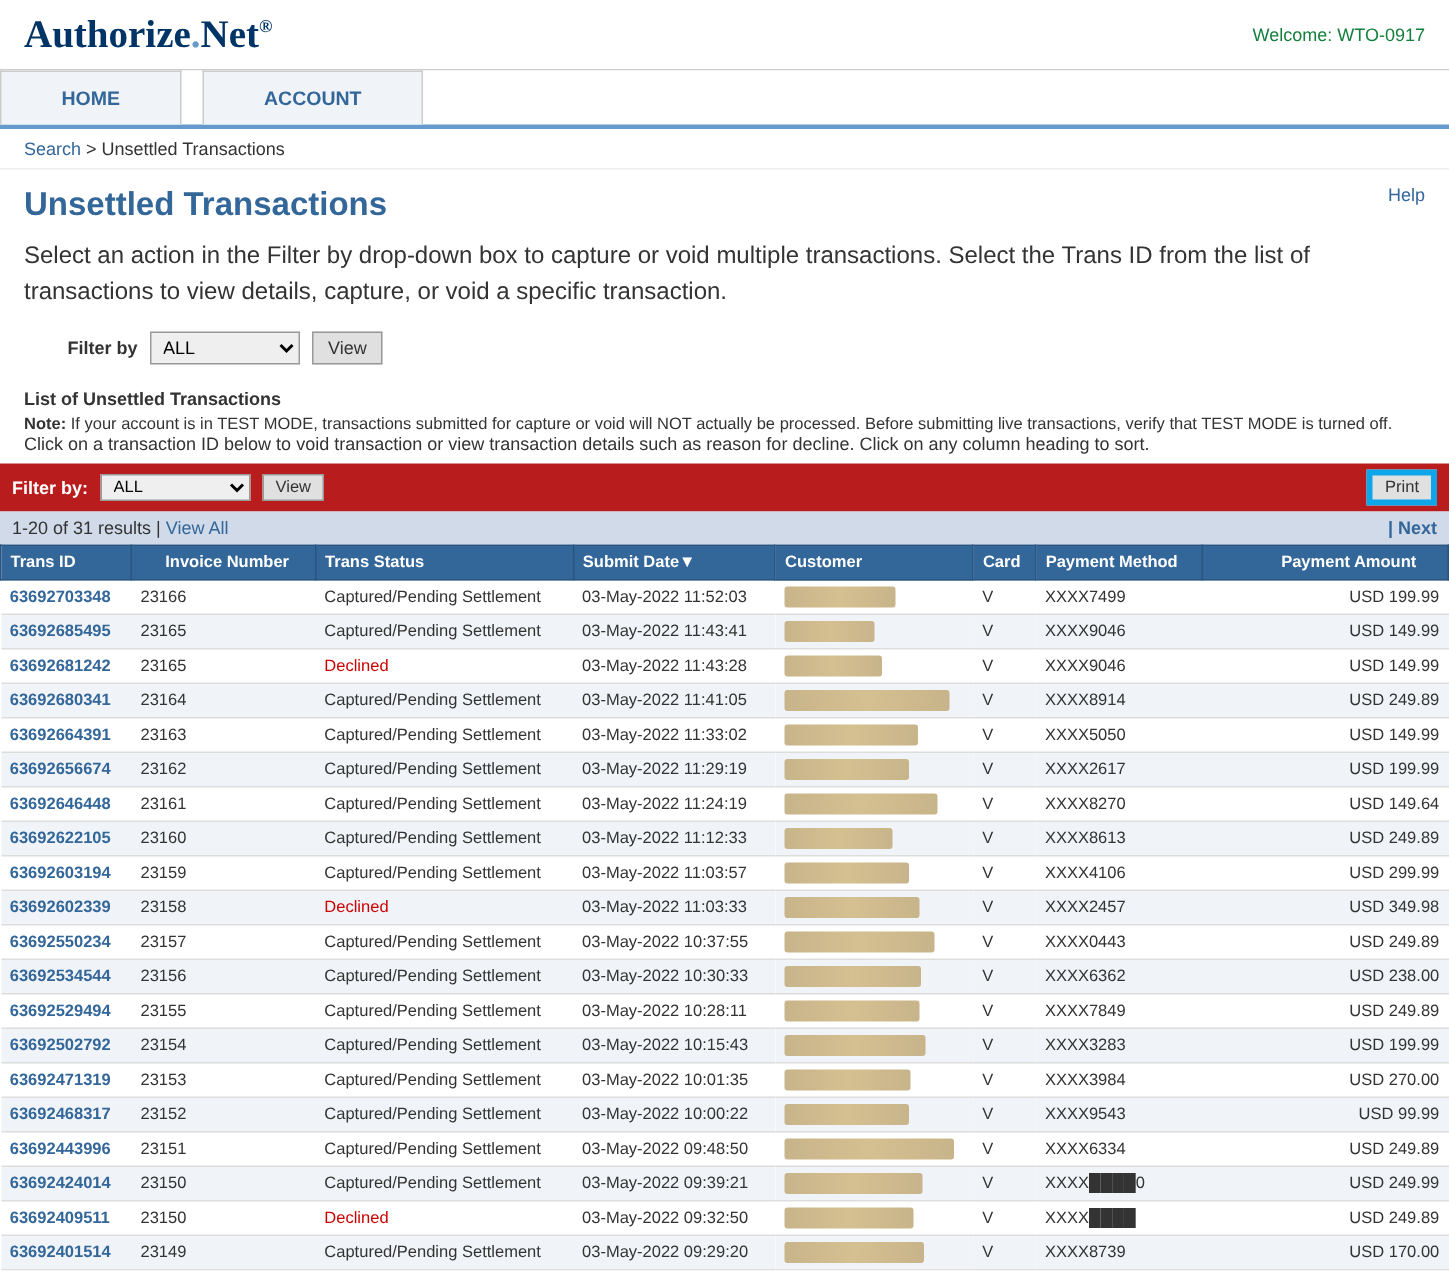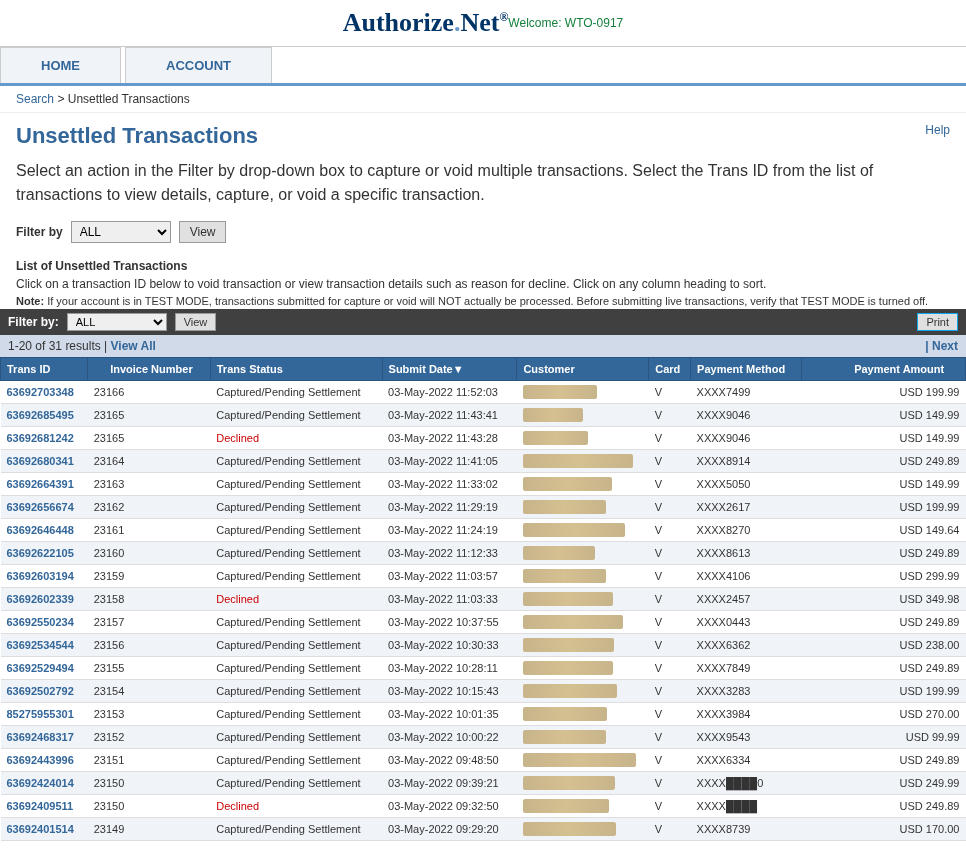--- a/index.html
+++ b/index.html
@@ -1,59 +1,59 @@
 <!DOCTYPE html>
 <html><head>
   <meta charset="utf-8">
   <style>
     * { box-sizing: border-box; margin: 0; padding: 0; }
     body { font-family: Arial, sans-serif; font-size: 12px; background: #fff; color: #333; }
 
     
-    #header { display: flex; align-items: center; justify-content: center; padding: 8px 16px; border-bottom: 1px solid #ccc; }
+    #header { display: flex; align-items: center; justify-content: space-between; padding: 8px 16px; border-bottom: 1px solid #ccc; }
     #logo { font-size: 24px; font-weight: bold; color: #003366; }
     #logo span { color: #003366; }
     #welcome { font-size: 12px; color: #15803d; }
 
     
     #nav { display: flex; background: #fff; border-bottom: 3px solid #6699cc; }
-    .nav-item { padding: 10px 40px; font-size: 13px; font-weight: bold; color: #336699; text-decoration: none; cursor: pointer; border: 1px solid #ccc; border-bottom: none; margin-right: 4px; background: #f0f4f8; }
+    .nav-item { padding: 10px 40px; font-size: 13px; font-weight: bold; color: #336699; text-decoration: none; cursor: pointer; border: 1px solid #ccc; border-bottom: none; margin-right: 14px; background: #f0f4f8; }
     .nav-item.active { background: #fff; color: #003366; border-bottom: 3px solid #fff; margin-bottom: -3px; }
 
     
     #breadcrumb { padding: 6px 16px; font-size: 12px; color: #333; border-bottom: 1px solid #eee; }
     #breadcrumb a { color: #336699; text-decoration: none; }
 
     
     #title-area { padding: 10px 16px 4px 16px; display: flex; justify-content: space-between; align-items: flex-start; }
     #page-title { font-size: 22px; color: #336699; font-weight: bold; }
     #help-link { font-size: 12px; color: #336699; text-decoration: none; }
 
     
     #description { padding: 6px 16px; font-size: 16px; color: #333; line-height: 1.5; }
 
     
-    #filter-area { padding: 8px 16px; display: flex; align-items: center; gap: 8px; }
+    #filter-area { padding: 8px 16px; display: flex; align-items: center; gap: 8px; margin-left: 29px; }
     #filter-label { font-size: 12px; font-weight: bold; }
     #filter-select { font-size: 12px; padding: 2px 4px; border: 1px solid #999; width: 100px; }
     #view-btn { font-size: 12px; padding: 3px 10px; background: #e0e0e0; border: 1px solid #999; cursor: pointer; color: #333; }
 
     
     #list-header { padding: 8px 16px 2px 16px; }
     #list-header-title { font-size: 12px; font-weight: bold; margin-bottom: 4px; }
     #list-description { font-size: 12px; color: #333; margin-bottom: 4px; }
     #note-text { font-size: 11px; color: #333; }
     #note-text strong { font-weight: bold; }
 
     
-    #table-controls-top { background: #404040; color: #fff; padding: 4px 8px; display: flex; align-items: center; gap: 8px; }
+    #table-controls-top { background: #b91c1c; color: #fff; padding: 4px 8px; display: flex; align-items: center; gap: 8px; }
     #filter-by-label { font-size: 12px; font-weight: bold; color: #fff; }
     #filter-select2 { font-size: 11px; padding: 1px 4px; border: 1px solid #999; width: 100px; }
     #view-btn2 { font-size: 11px; padding: 2px 8px; background: #e0e0e0; border: 1px solid #999; cursor: pointer; color: #333; }
-    #print-btn { margin-left: auto; font-size: 11px; padding: 2px 8px; background: #e0e0e0; border: 1px solid #0ea5e9; cursor: pointer; color: #333; }
+    #print-btn { margin-left: auto; font-size: 11px; padding: 2px 8px; background: #e0e0e0; border: 4px solid #0ea5e9; cursor: pointer; color: #333; }
 
     
     #results-bar { background: #d0dae8; padding: 4px 8px; display: flex; justify-content: space-between; align-items: center; font-size: 12px; }
     #results-info { color: #333; }
     #results-info a { color: #336699; text-decoration: none; font-weight: bold; }
     #next-link { color: #336699; text-decoration: none; font-weight: bold; font-size: 12px; }
 
     
     #transactions-table { width: 100%; border-collapse: collapse; }
     #transactions-table th { background: #336699; color: #fff; padding: 5px 6px; font-size: 11px; text-align: left; border: 1px solid #2a5580; cursor: pointer; white-space: nowrap; }
@@ -97,43 +97,43 @@
   <select id="filter-select">
     <option>ALL</option>
     <option>Capture</option>
     <option>Void</option>
   </select>
   <button id="view-btn">View</button>
 </div>
 
 <div id="list-header">
   <div id="list-header-title">List of Unsettled Transactions</div>
-  <div id="list-description">Click on a transaction ID below to void transaction or view transaction details such as reason for decline. Click on any column heading to sort.</div>
   <div id="note-text">
     <strong>Note:</strong>
     <span>If your account is in TEST MODE, transactions submitted for capture or void will NOT actually be processed. Before submitting live transactions, verify that TEST MODE is turned off.</span>
   </div>
+  <div id="list-description">Click on a transaction ID below to void transaction or view transaction details such as reason for decline. Click on any column heading to sort.</div>
 </div>
 
 <div id="table-controls-top">
   <span id="filter-by-label">Filter by:</span>
   <select id="filter-select2">
     <option>ALL</option>
     <option>Capture</option>
     <option>Void</option>
   </select>
   <button id="view-btn2">View</button>
   <button id="print-btn">Print</button>
 </div>
 
 <div id="results-bar">
   <div id="results-info">
     <span>1-20 of 31 results</span>
     <span> | </span>
-    <a href="#" style="color:#336699; text-decoration:none; font-weight:bold;">View All</a>
+    <a href="#" style="color:#336699; text-decoration:none; font-weight:normal;">View All</a>
   </div>
   <a id="next-link" href="#">| Next</a>
 </div>
 
 <table id="transactions-table">
   <thead>
     <tr>
       <th><a href="#" style="color:#fff; text-decoration:none;">Trans ID</a></th>
       <th><a href="#" style="color:#fff; text-decoration:none;padding-left:16px;">Invoice Number</a></th>
       <th><a href="#" style="color:#fff; text-decoration:none;">Trans Status</a></th>
@@ -279,21 +279,21 @@
         <td><a href="#" class="trans-id-link">63692502792</a></td>
         <td>23154</td>
         <td>Captured/Pending Settlement</td>
         <td>03-May-2022 10:15:43</td>
         <td style="max-width: 120px; overflow: hidden;"><span style="display: inline-block; background: linear-gradient(90deg, rgb(200, 180, 138) 0%, rgb(212, 192, 144) 50%, rgb(200, 180, 138) 100%); color: transparent; border-radius: 2px; padding: 1px 6px; min-width: 60px;">Rya████████</span></td>
         <td>V</td>
         <td>XXXX3283</td>
         <td class="amount-col">USD 199.99</td>
       </tr>
       <tr>
-        <td><a href="#" class="trans-id-link">85275955301</a></td>
+        <td><a href="#" class="trans-id-link">63692471319</a></td>
         <td>23153</td>
         <td>Captured/Pending Settlement</td>
         <td>03-May-2022 10:01:35</td>
         <td style="max-width: 120px; overflow: hidden;"><span style="display: inline-block; background: linear-gradient(90deg, rgb(200, 180, 138) 0%, rgb(212, 192, 144) 50%, rgb(200, 180, 138) 100%); color: transparent; border-radius: 2px; padding: 1px 6px; min-width: 60px;">jon██████ S</span></td>
         <td>V</td>
         <td>XXXX3984</td>
         <td class="amount-col">USD 270.00</td>
       </tr>
       <tr>
         <td><a href="#" class="trans-id-link">63692468317</a></td>

